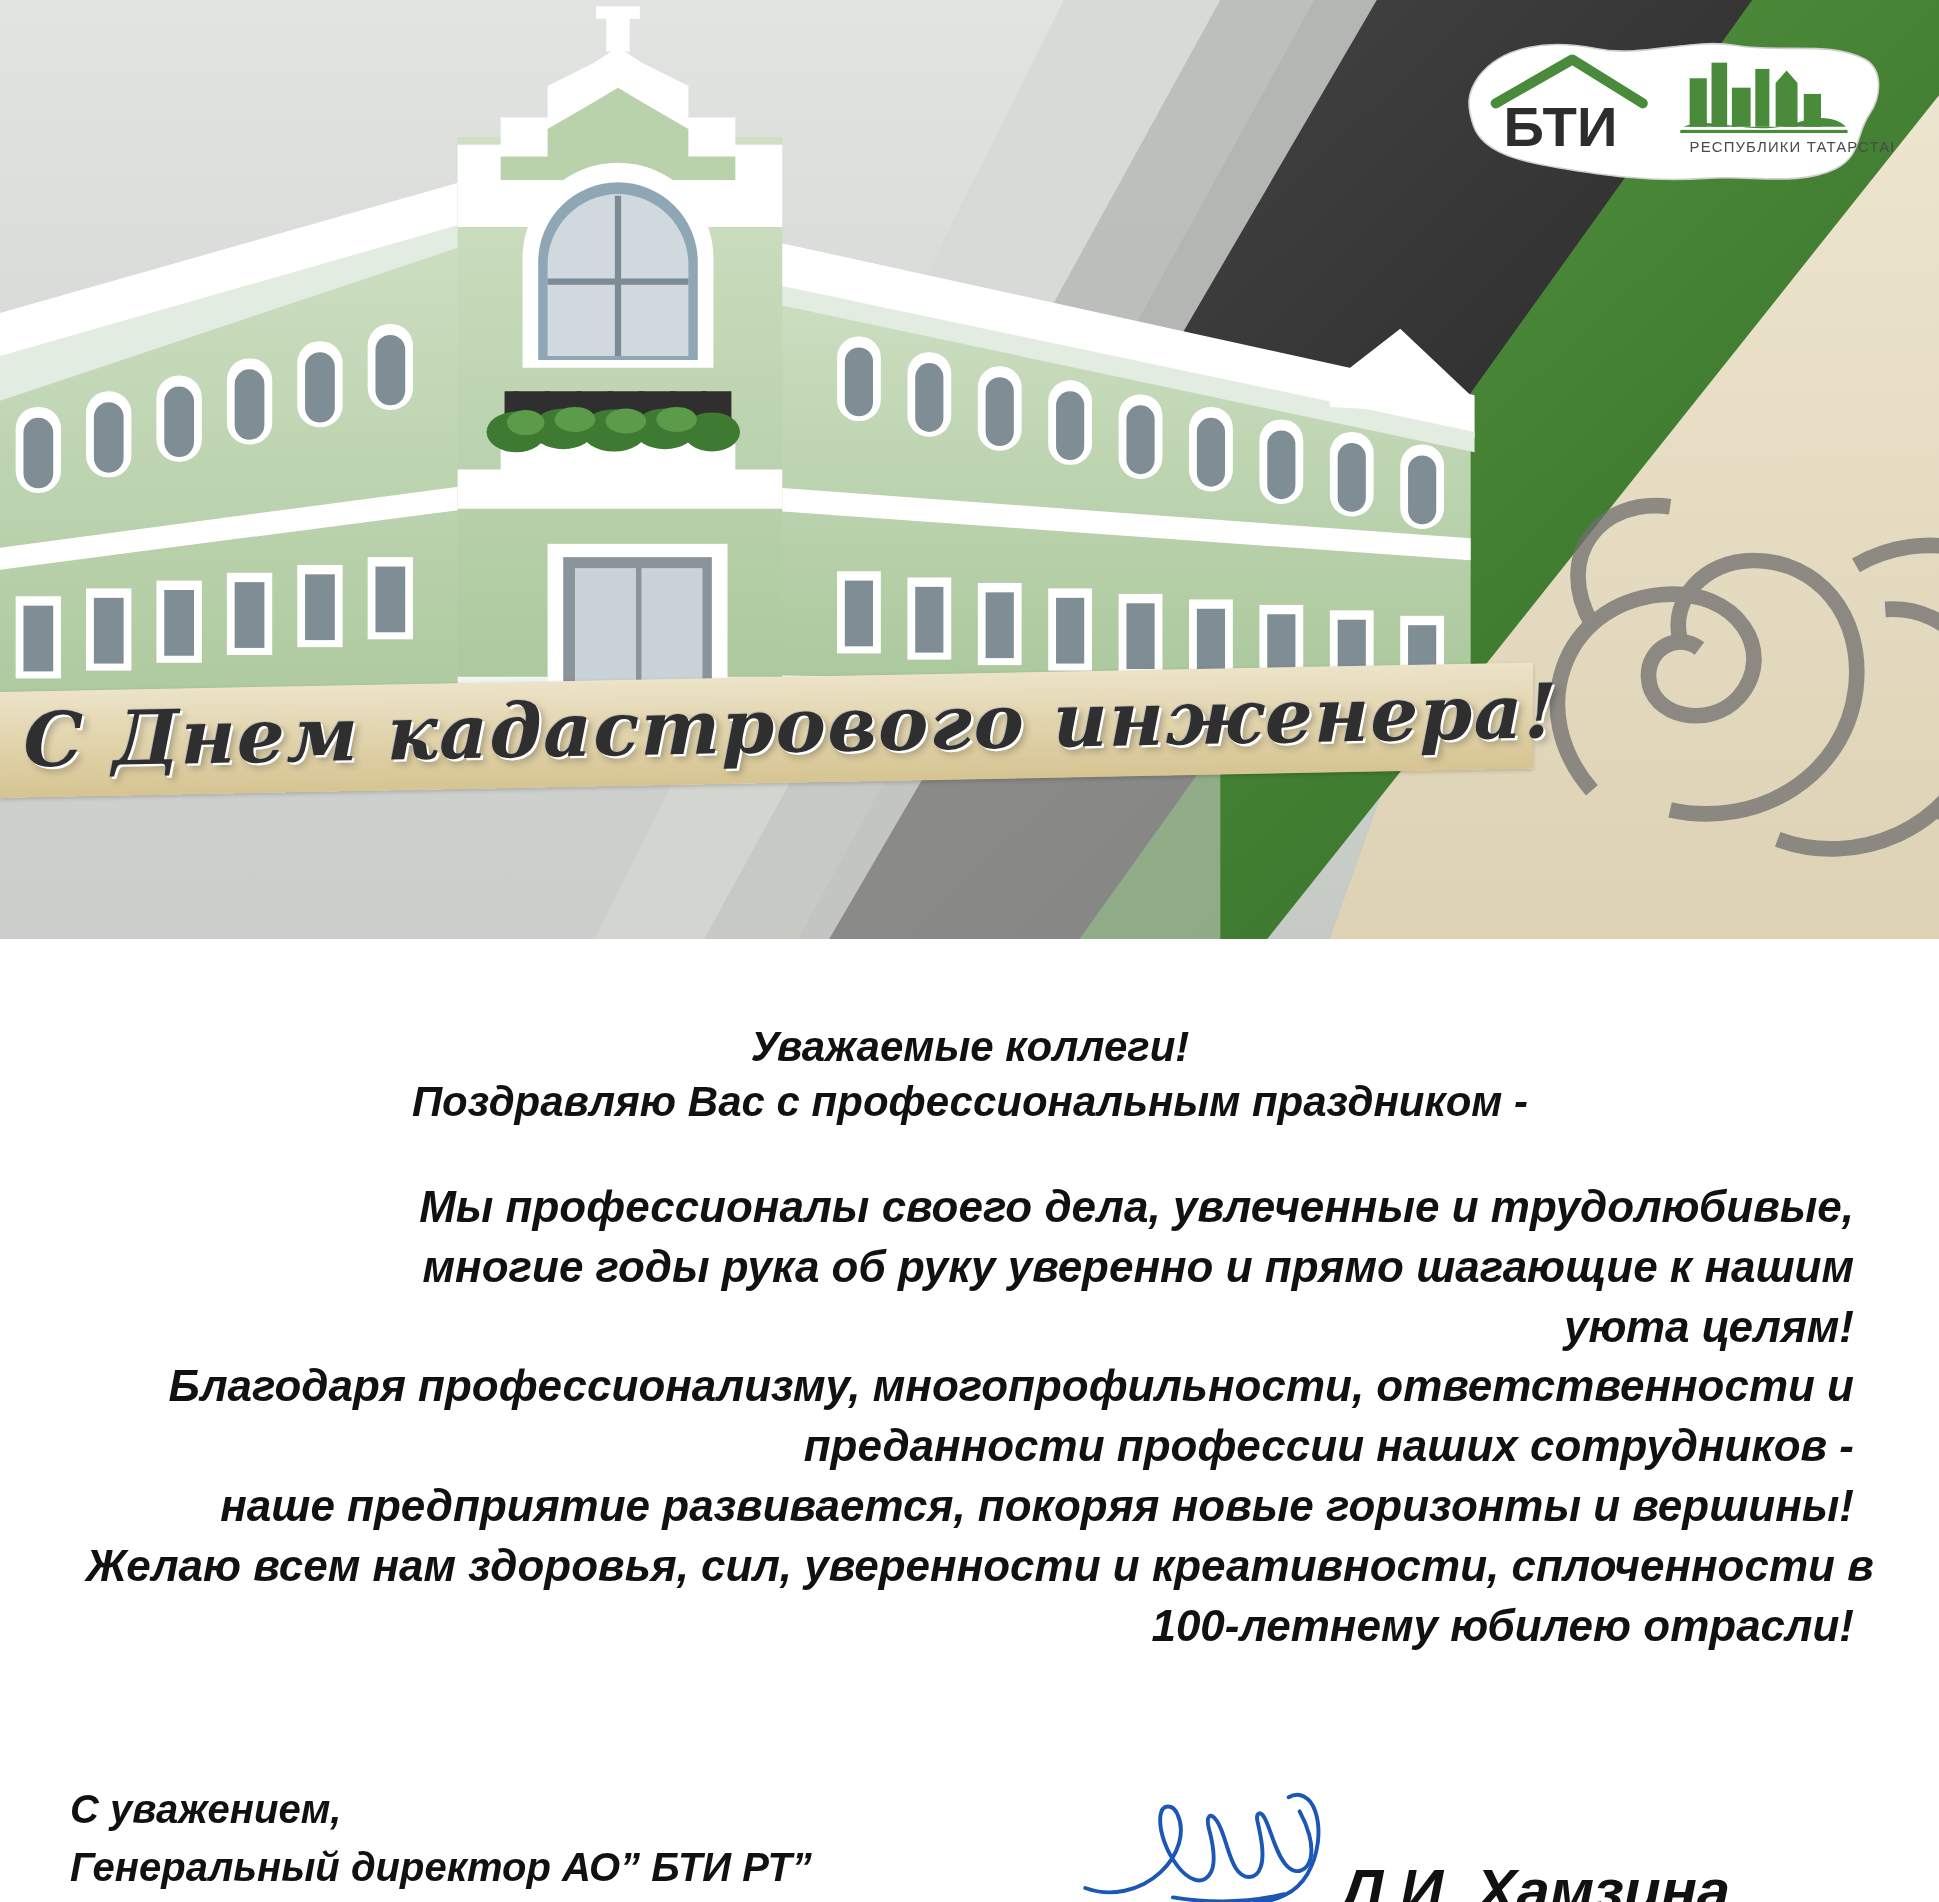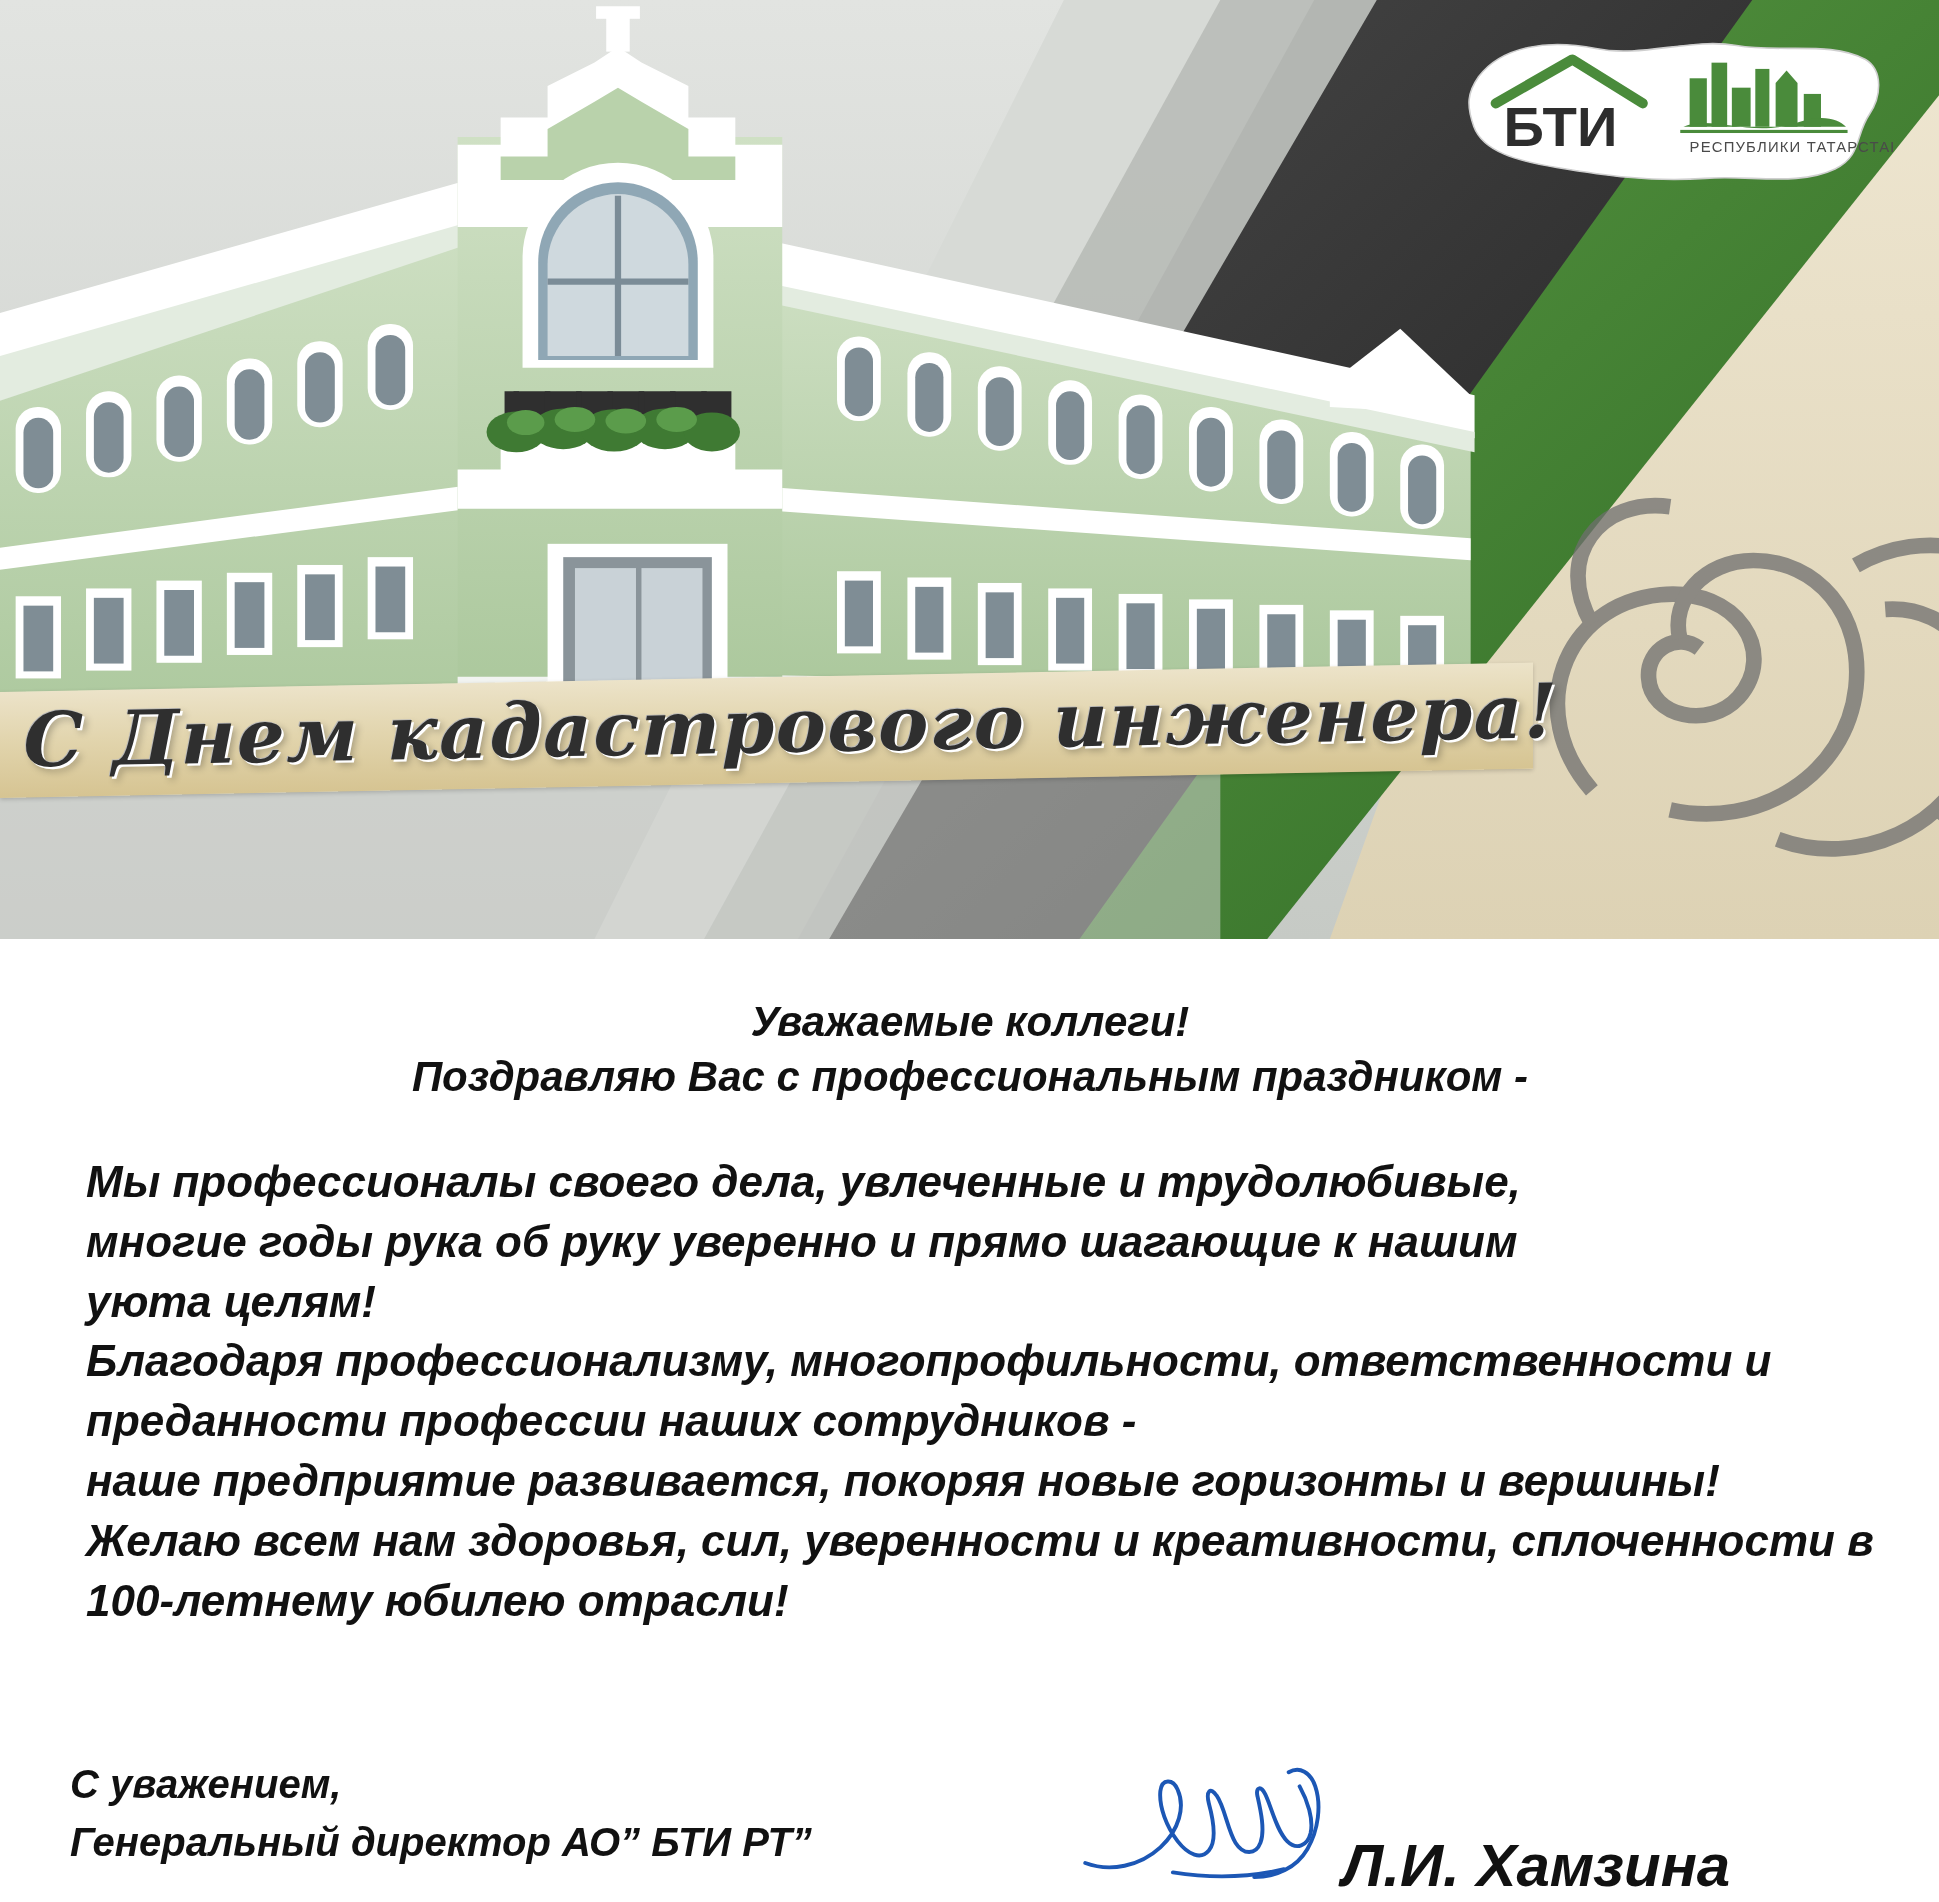--- a/index.html
+++ b/index.html
@@ -86,33 +86,33 @@
 
   
   .content {
     position: relative;
     width: 1940px;
     height: 964px;
     background: #ffffff;
     padding: 0;
   }
   .greeting-block {
-    margin: 55px auto 0 auto;
+    margin: 80px auto 0 auto;
     width: 1705px;
     text-align: center;
     font-style: italic;
     font-weight: bold;
     font-size: 42px;
     line-height: 1.32;
     color: #111111;
   }
   .message-block {
     margin: 47px auto 0 auto;
     width: 1768px;
-    text-align: left;
+    text-align: right;
     font-style: italic;
     font-weight: bold;
     font-size: 44px;
     line-height: 1.36;
     color: #111111;
   }
   .message-block .line {
     white-space: nowrap;
   }
   .greeting-block .line {

